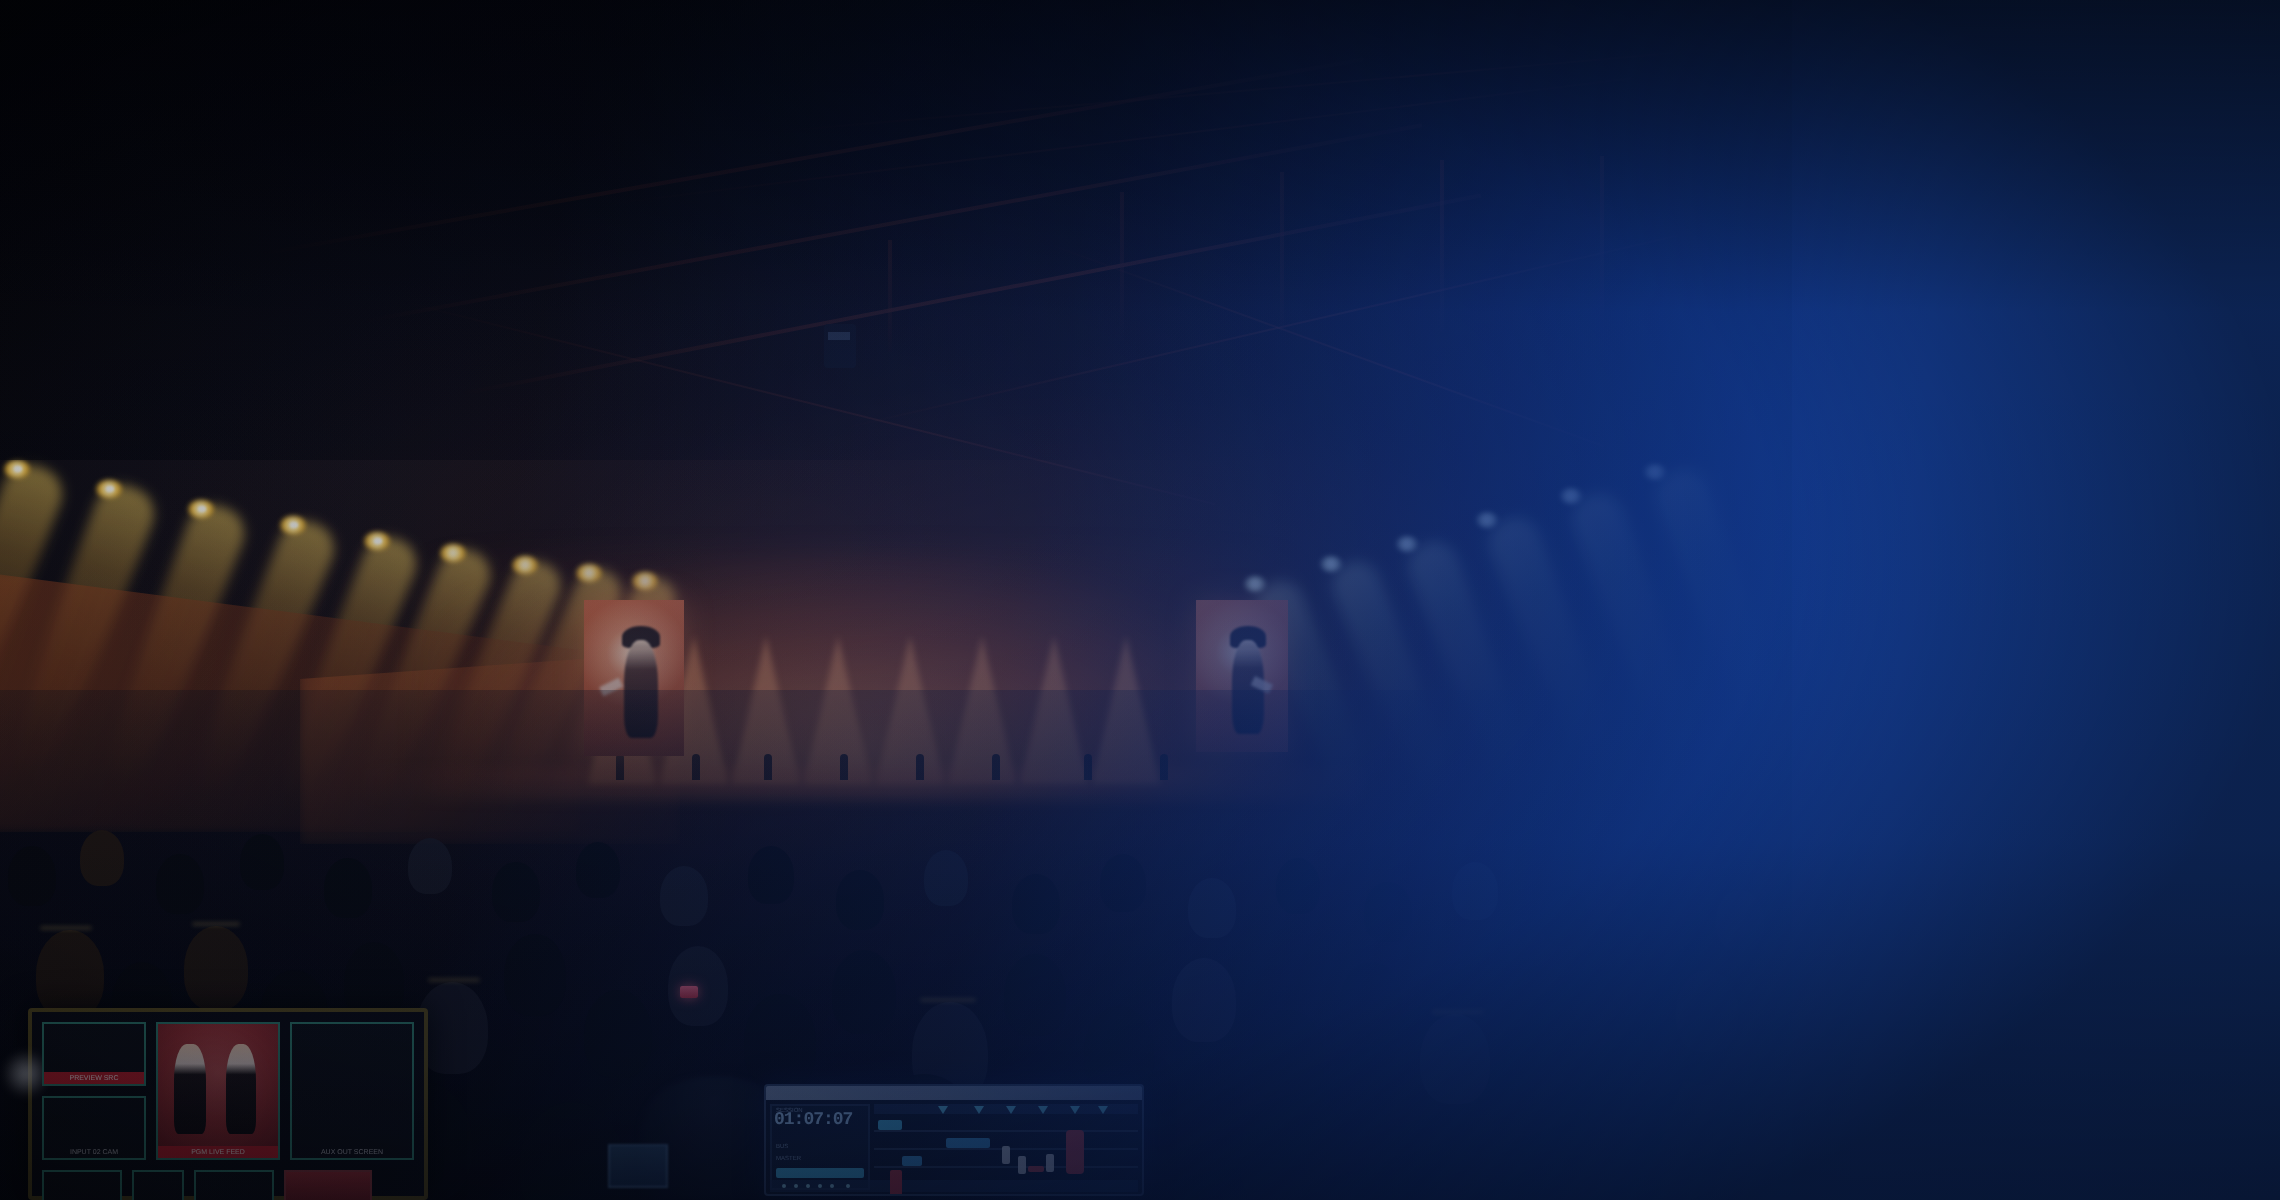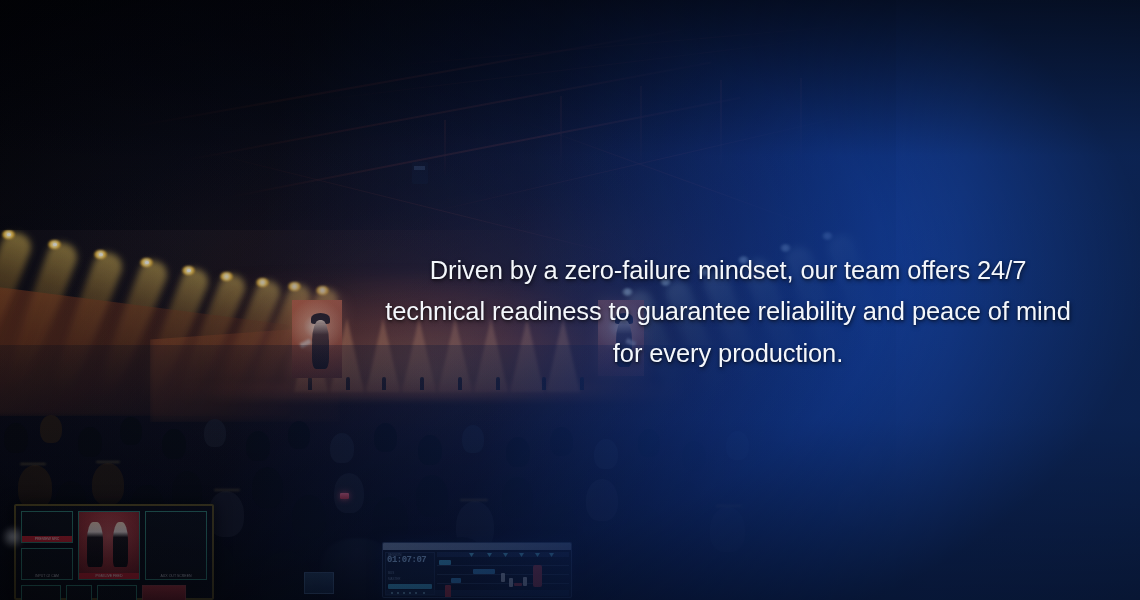--- a/index.html
+++ b/index.html
@@ -706,16 +706,15 @@
     </div>
 
   </div>
 
   <div class="grade-topdark"></div>
   <div class="grade-blue"></div>
   <div class="grade-solid"></div>
   <div class="grade-vignette"></div>
 
   <div class="content">
-    <p class="hero-sub">Driven by a zero-failure mindset, our team offers 24/7 technical readiness to guarantee reliability and peace of mind for every production.</p>
   </div>
 
 </div>
 
 </body></html>

